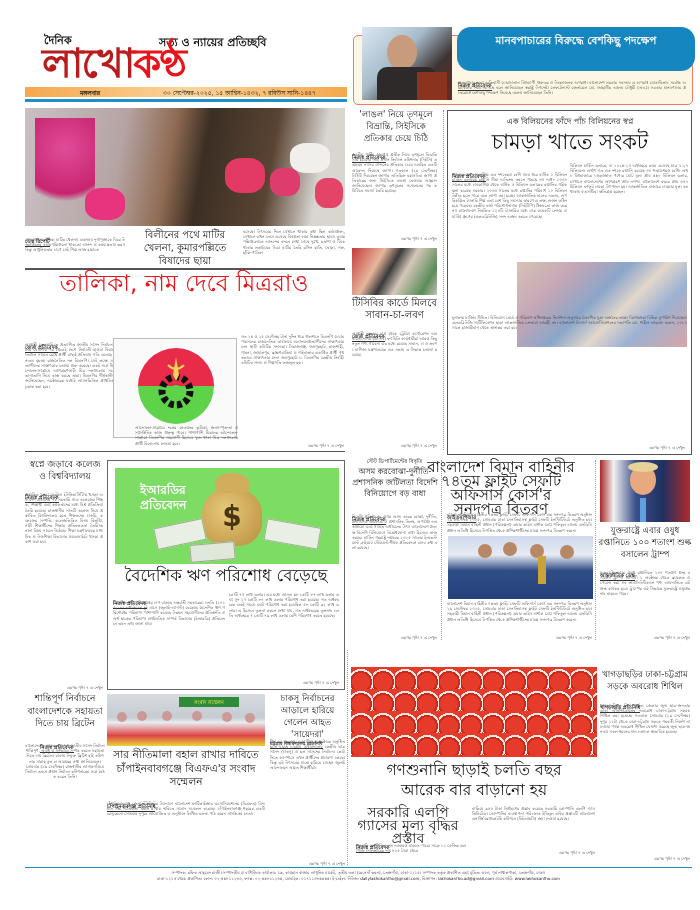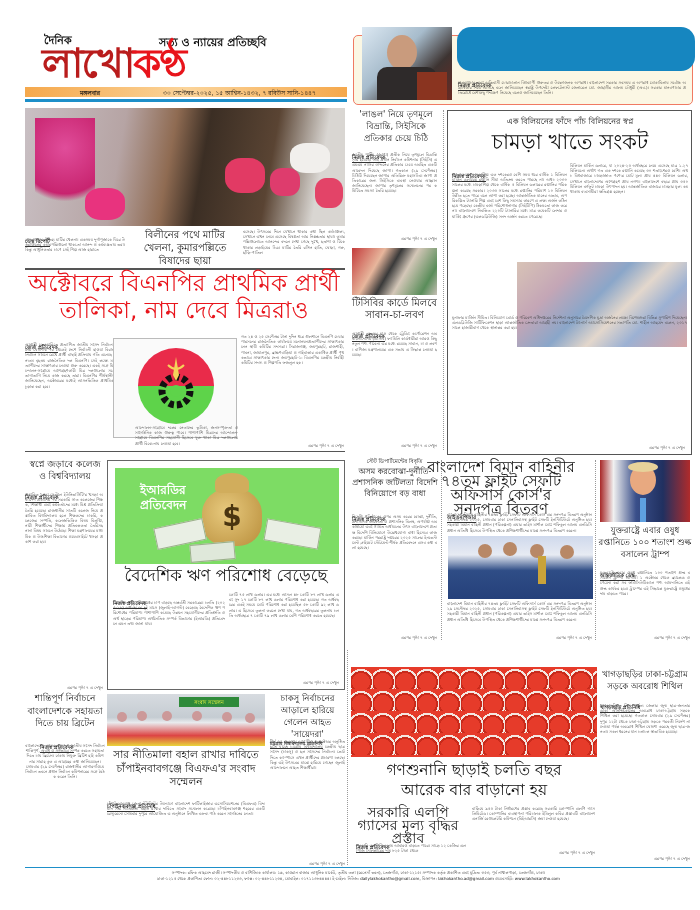--- a/index.html
+++ b/index.html
@@ -29,20 +29,21 @@
 </div>
 <div class="abs" style="left:25px;top:99px;width:322px;height:3px;background:#1d8fc9"></div>
 
 <div class="abs" style="left:353px;top:35px;width:340px;height:70px;border:1.5px solid #f07a63;border-radius:5px;background:#fbf7e4"></div>
 <div class="abs img" style="left:362px;top:27px;width:90px;height:73px;background:linear-gradient(135deg,#dce8f2 0%,#a7bccc 40%,#3d3432 70%,#6b2a22 100%)">
   <div class="abs" style="left:25px;top:8px;width:30px;height:35px;border-radius:50%;background:#c99b7d"></div>
   <div class="abs" style="left:15px;top:40px;width:60px;height:35px;background:#2e2a2a;border-radius:10px 10px 0 0"></div>
   <div class="abs" style="left:55px;top:45px;width:30px;height:28px;background:#8a3420"></div>
 </div>
 <div class="abs" style="left:457px;top:27px;width:238px;height:44px;background:#1686c0;border-radius:14px;color:#fff;text-align:center;font-weight:bold;font-size:10.5px;line-height:15px;padding-top:6px">
+  <div>মানবপাচারের বিরুদ্ধে বেশকিছু পদক্ষেপ</div>
 </div>
 <div class="abs" style="left:458px;top:72px"><span class="byline">নিজস্ব প্রতিবেদক</span></div>
 <div class="abs txt" style="left:458px;top:80px;width:228px;height:21px">মানবপাচার এবং অভিবাসী চোরাচালান বিশ্বব্যাপী গুরুতর ও উদ্বেগজনক অপরাধ। বাংলাদেশ সরকার সবসময় এ অপরাধ মোকাবিলায় সর্বোচ্চ অগ্রাধিকার দিয়ে আসছে বলে জানিয়েছেন স্বরাষ্ট্র উপদেষ্টা লেফটেন্যান্ট জেনারেল মো. জাহাঙ্গীর আলম চৌধুরী (অব.)। সরকার মানবপাচার প্রতিরোধে বেশকিছু পদক্ষেপ নিয়েছে বলেও জানিয়েছেন তিনি।</div>
 
 <div class="abs img" style="left:25px;top:108px;width:320px;height:118px;background:linear-gradient(100deg,#c9c0c4 0%,#b6a4a4 30%,#8f6b52 45%,#3b2e24 55%,#5a4433 75%,#d9d6d2 90%)">
   <div class="abs" style="left:10px;top:10px;width:60px;height:100px;background:radial-gradient(circle at 50% 30%,#e04d9a,#c8246f 60%,transparent 70%)"></div>
   <div class="abs" style="left:60px;top:80px;width:40px;height:32px;border-radius:40%;background:#e8337e"></div>
   <div class="abs" style="left:200px;top:50px;width:40px;height:35px;border-radius:40%;background:#e23a64"></div>
   <div class="abs" style="left:245px;top:60px;width:30px;height:28px;border-radius:40%;background:#de3c6d"></div>
   <div class="abs" style="left:290px;top:70px;width:28px;height:30px;border-radius:40%;background:#e34468"></div>
@@ -70,21 +71,20 @@
 <div class="abs txt" style="left:452px;top:315px;width:235px;height:130px">মুনাফার মার্জিন সীমিত। বিনিয়োগ বোর্ড ও পরিবেশ অধিদপ্তরের নির্দেশনা অনুসারে বৈদেশিক মুদ্রা অর্জনের লক্ষ্যে বিশেষজ্ঞরা বিভিন্ন সুপারিশ দিয়েছেন। এলডব্লিউজি সার্টিফিকেশন ছাড়া আন্তর্জাতিক ক্রেতারা আগ্রহী নয়। বাংলাদেশ ট্যানার্স অ্যাসোসিয়েশনের সভাপতি মো. শাহীন আহমেদ বলেন, ২০১৭ সালে হাজারীবাগ থেকে স্থানান্তর করা হয়।</div>
 <div class="abs more" style="left:570px;top:445px;width:115px">এরপর পৃষ্ঠা ৭ এ দেখুন</div>
 
 <div class="abs img" style="left:352px;top:248px;width:85px;height:47px;background:linear-gradient(120deg,#c33b3b 0%,#e7b69c 30%,#3a3a3a 45%,#d4c7b8 60%,#5a8d5a 85%,#c7c0b6 100%)"></div>
 <div class="abs hl" style="left:352px;top:297px;width:85px;font-size:10px;line-height:12px">টিসিবির কার্ডে মিলবে সাবান-চা-লবণ</div>
 <div class="abs" style="left:352px;top:323px"><span class="byline">জ্যেষ্ঠ প্রতিবেদক</span></div>
 <div class="abs txt" style="left:352px;top:331px;width:85px;height:110px">আগামী নভেম্বর মাস থেকে ট্রেডিং কর্পোরেশন অব বাংলাদেশের (টিসিবি) ফ্যামিলি কার্ডধারীরা আরও কিছু নতুন পণ্য পাবেন। এর মধ্যে রয়েছে সাবান, চা ও লবণ। বাণিজ্য মন্ত্রণালয়ের এক সভায় এ সিদ্ধান্ত নেওয়া হয়েছে।</div>
 <div class="abs more" style="left:352px;top:443px;width:85px">এরপর পৃষ্ঠা ৭ এ দেখুন</div>
 
 <div class="abs hl" style="left:25px;top:270px;width:318px;font-size:23px;line-height:27px;color:#e8141b">
-  <div>অক্টোবরে বিএনপির প্রাথমিক প্রার্থী</div>
   <div>তালিকা, নাম দেবে মিত্ররাও</div>
 </div>
 <div class="abs" style="left:25px;top:334px"><span class="byline">জ্যেষ্ঠ প্রতিবেদক</span></div>
 <div class="abs txt" style="left:25px;top:342px;width:103px;height:105px">আগামী ফেব্রুয়ারিতে প্রত্যাশিত জাতীয় সংসদ নির্বাচন আয়োজনের ঘোষণার পর থেকেই দেশে নির্বাচনী হাওয়া বিরাজ করছে। নির্বাচন সামনে রেখে প্রার্থী বাছাই প্রক্রিয়ায় গতি এনেছে দেশের অন্যতম বৃহত্তম রাজনৈতিক দল বিএনপি। সেই লক্ষ্যে মনোনয়নপ্রত্যাশীদের সাক্ষাৎকার নেওয়া শুরু করেছে। একই সঙ্গে মিত্রদের আন্দোলন-সংগ্রামে অংশগ্রহণকারী মিত্র দলগুলোর সঙ্গে আসন ভাগাভাগি নিয়ে কাজ করছে তারা। বিএনপির শীর্ষস্থানীয় নেতারা জানিয়েছেন, অক্টোবরের মধ্যেই আসনভিত্তিক প্রাথমিক তালিকা চূড়ান্ত করা হবে।</div>
 <div class="abs" style="left:113px;top:338px;width:124px;height:100px;border:1px solid #bbb;background:#fafafa"></div>
 <svg class="abs" style="left:135px;top:345px" width="82" height="82" viewBox="0 0 82 82">
   <defs>
       <clipPath id="cc">
         <circle cx="41" cy="41" r="38"></circle>
       </clipPath>

